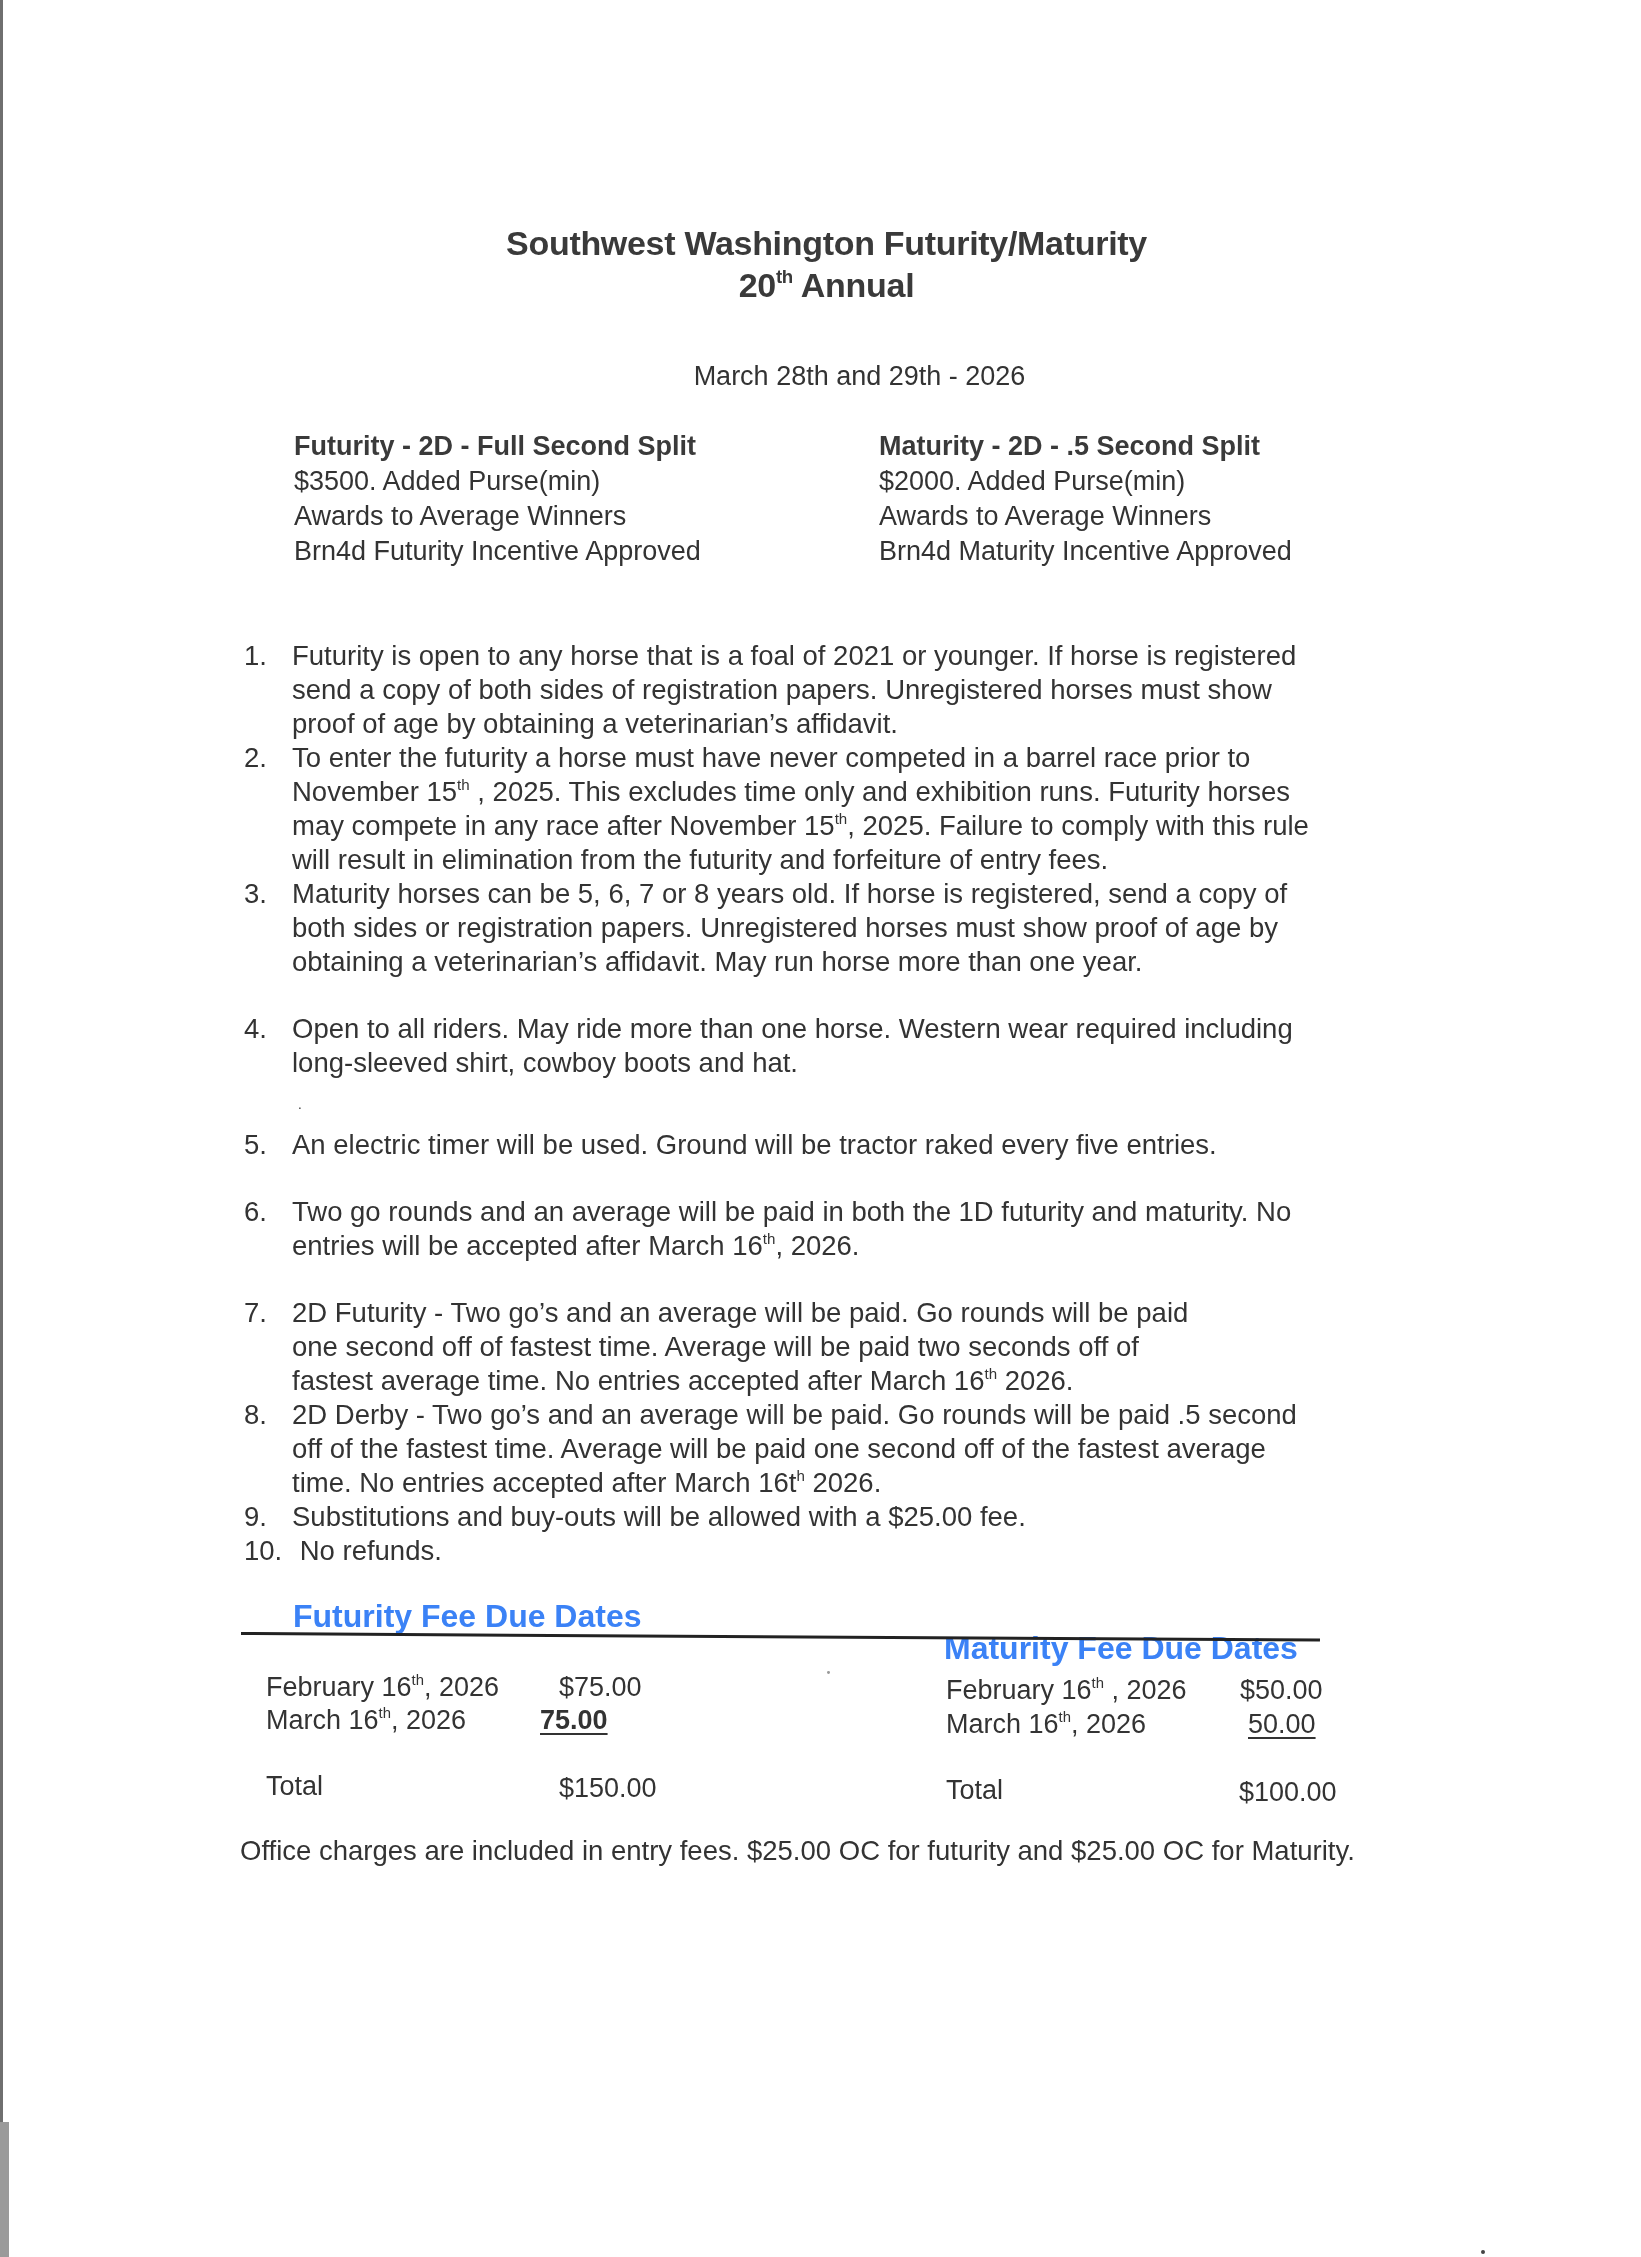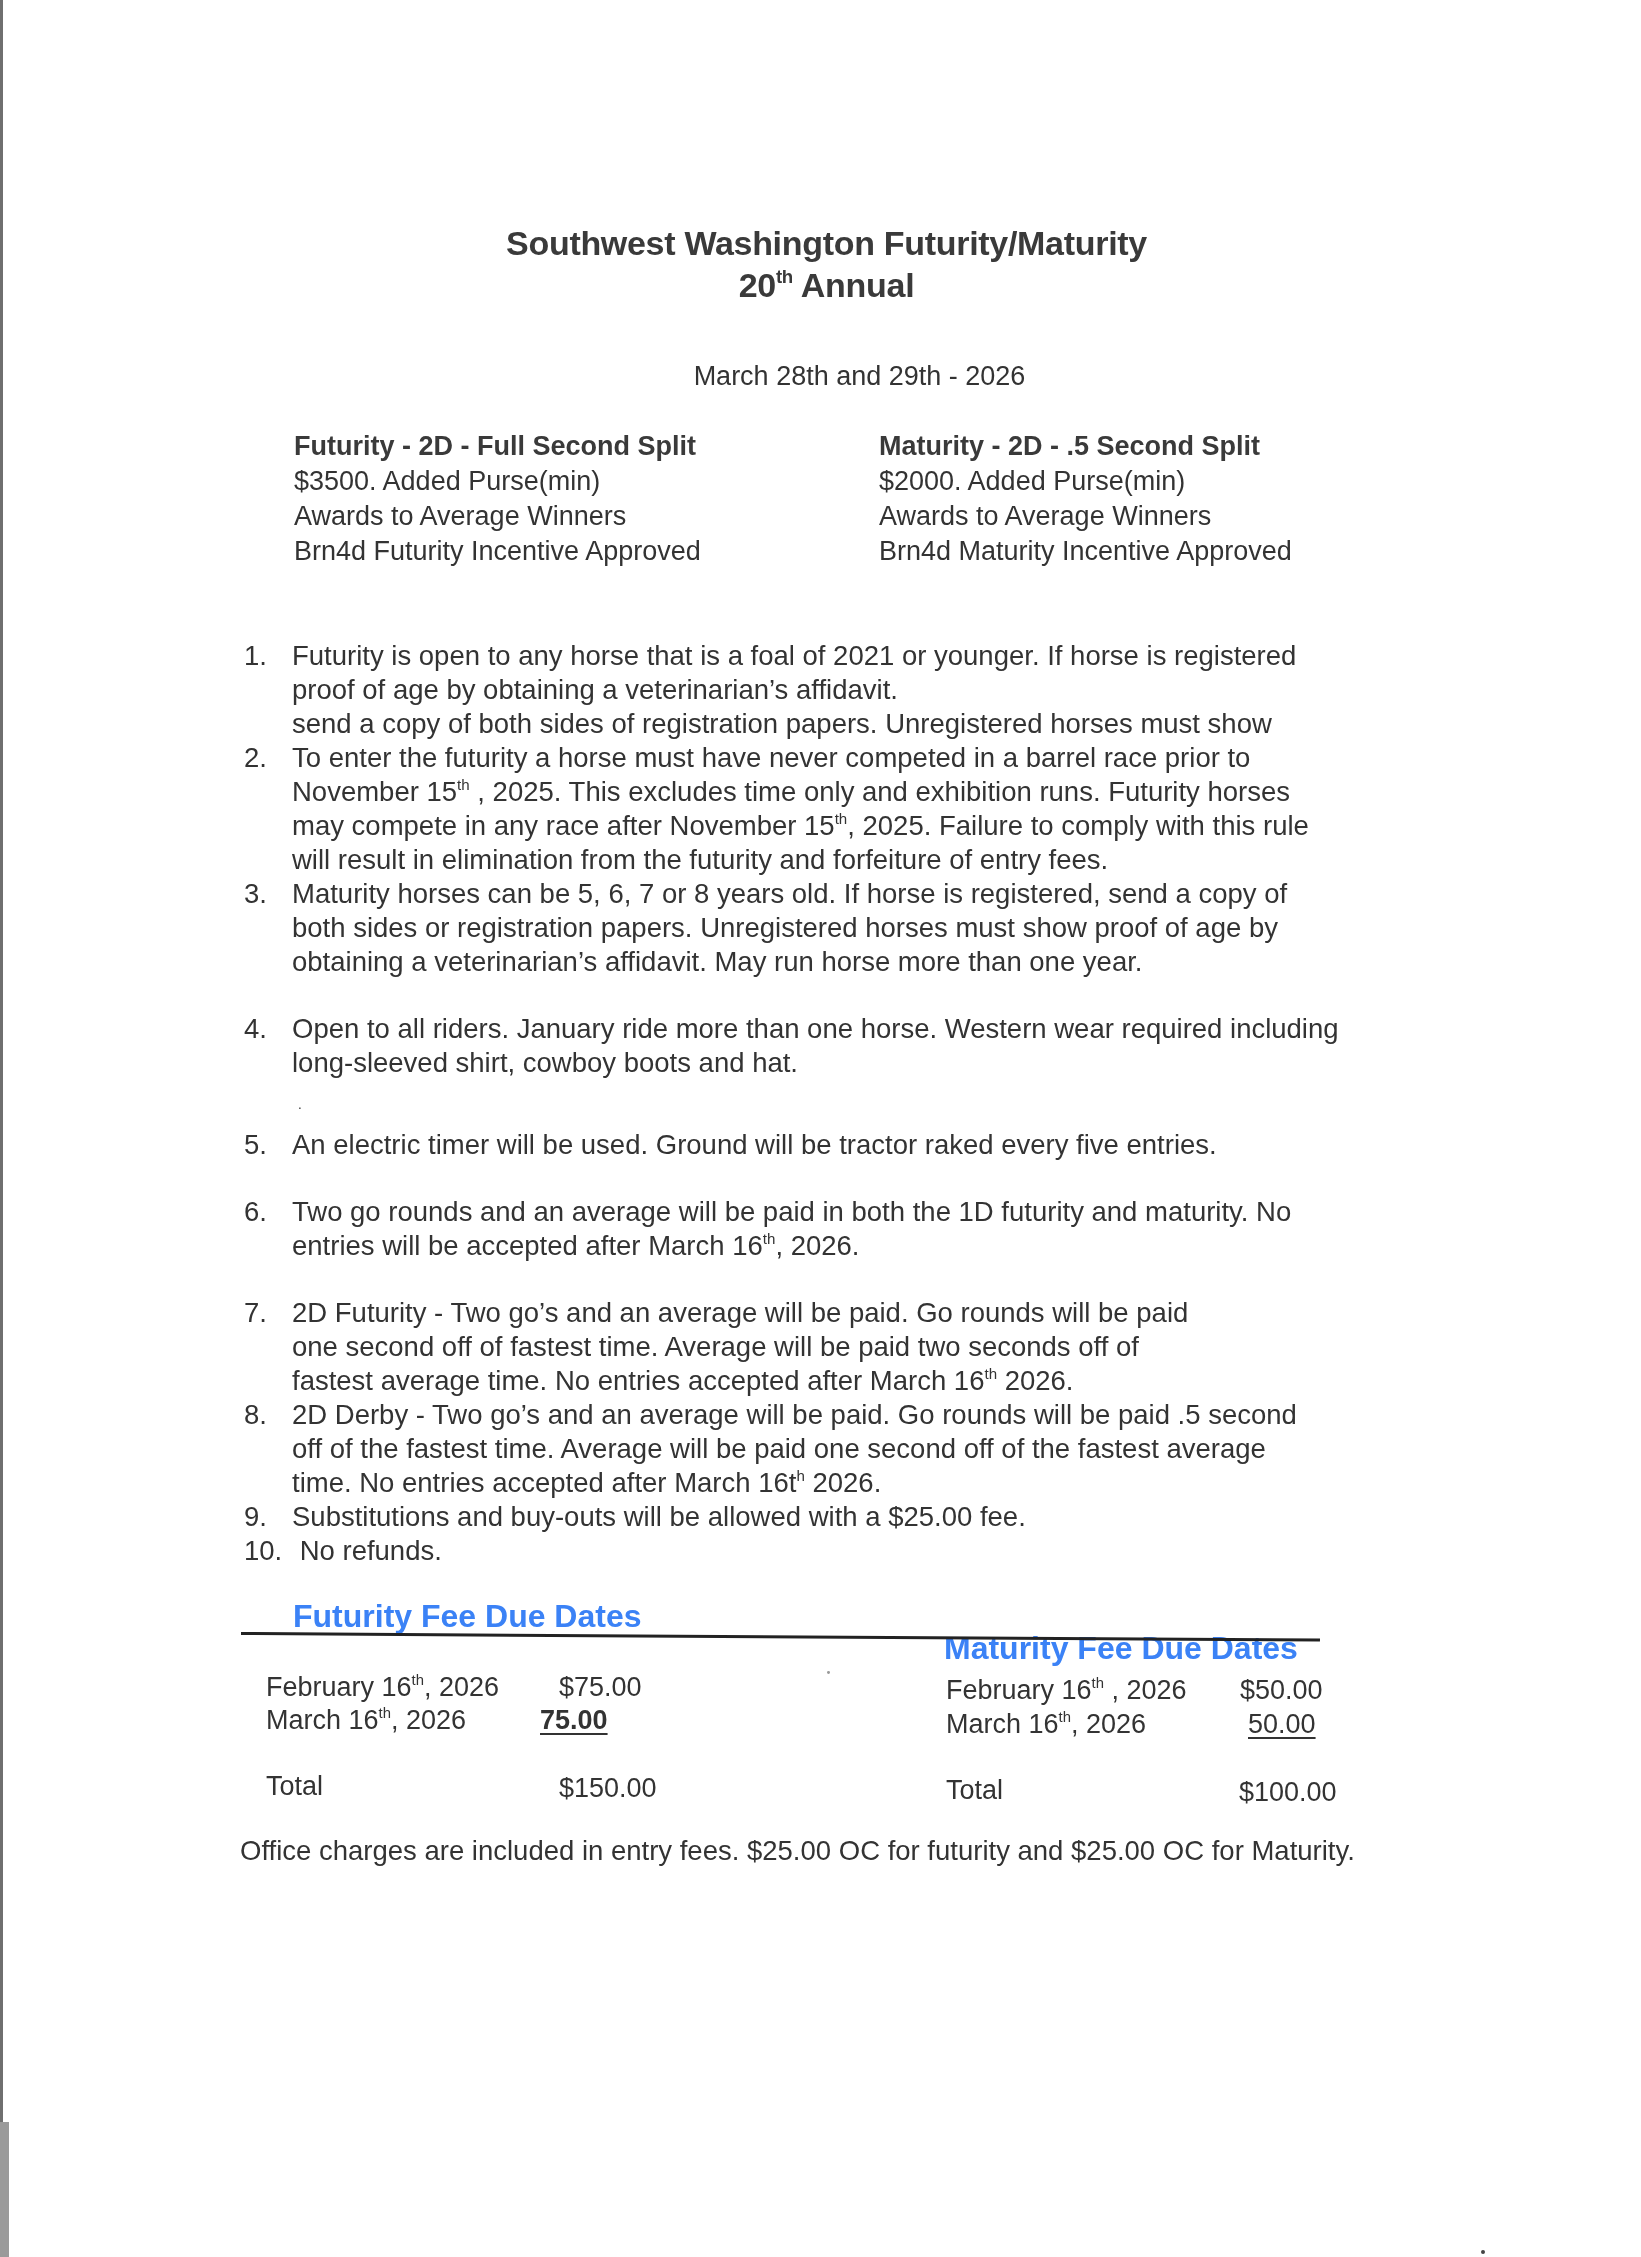--- a/index.html
+++ b/index.html
@@ -75,22 +75,22 @@
   <div>$2000. Added Purse(min)</div>
   <div>Awards to Average Winners</div>
   <div>Brn4d Maturity Incentive Approved</div>
 </div>
 
 <div class="rules" id="rules">
     <div class="rule">
       <span class="num">1.</span>
       <div class="txt">
         <div>Futurity is open to any horse that is a foal of 2021 or younger. If horse is registered</div>
+        <div>send a copy of both sides of registration papers. Unregistered horses must show</div>
         <div>proof of age by obtaining a veterinarian’s affidavit.</div>
-        <div>send a copy of both sides of registration papers. Unregistered horses must show</div>
       </div>
     </div>
     <div class="rule">
       <span class="num">2.</span>
       <div class="txt">
         <div>To enter the futurity a horse must have never competed in a barrel race prior to</div>
         <div>November 15<sup>th</sup> , 2025. This excludes time only and exhibition runs. Futurity horses</div>
         <div>may compete in any race after November 15<sup>th</sup>,  2025. Failure to comply with this rule</div>
         <div>will result in elimination from the futurity and forfeiture of entry fees.</div>
       </div>
@@ -100,21 +100,21 @@
       <div class="txt">
         <div>Maturity horses can be 5, 6, 7 or 8 years old. If horse is registered, send a copy of</div>
         <div>both sides or registration papers. Unregistered horses must show proof of age by</div>
         <div>obtaining a veterinarian’s affidavit. May run horse more than one year.</div>
       </div>
     </div>
     <div class="gap-small"></div>
     <div class="rule">
       <span class="num">4.</span>
       <div class="txt">
-        <div>Open to all riders. January ride more than one horse. Western wear required including</div>
+        <div>Open to all riders. May ride more than one horse. Western wear required including</div>
         <div>long-sleeved shirt, cowboy boots and hat.</div>
       </div>
     </div>
     <div class="gap-dot">
       <span>.</span>
     </div>
     <div class="rule">
       <span class="num">5.</span>
       <div class="txt">
         <div>An electric timer will be used. Ground will be tractor raked every five entries.</div>

